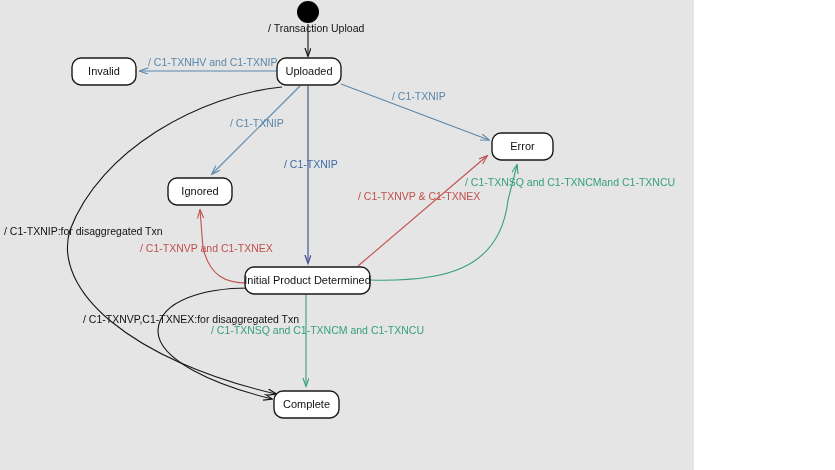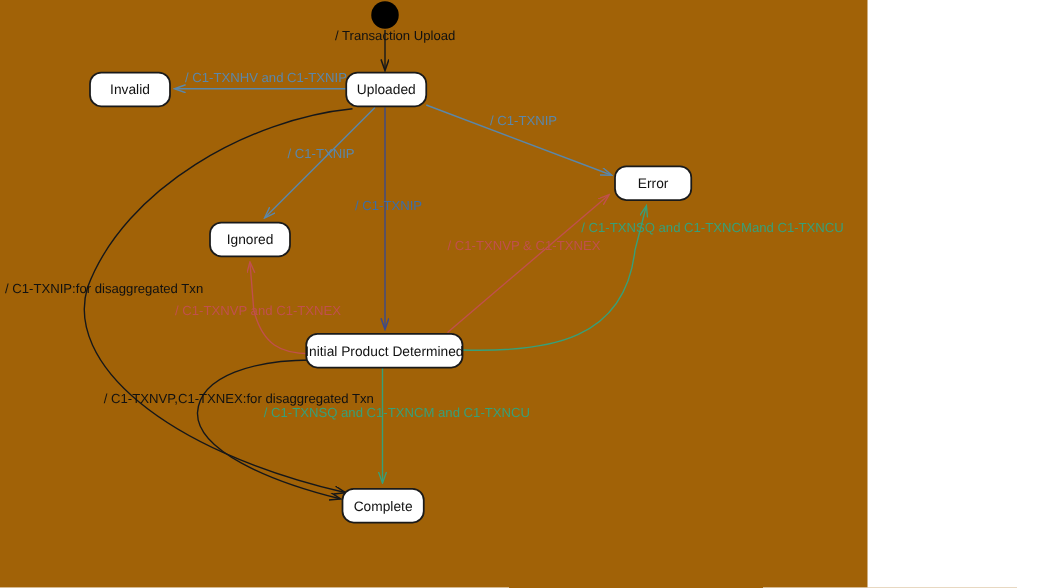--- a/index.html
+++ b/index.html
@@ -8,21 +8,21 @@
     padding: 0;
     background: #ffffff;
   }
   body {
     font-family: "Liberation Sans", sans-serif;
   }
   #canvas-wrap {
     position: relative;
     width: 694px;
     height: 470px;
-    background: #a16207;
+    background: #e5e5e5;
     overflow: hidden;
   }
   svg#diagram {
     position: absolute;
     left: 0;
     top: 0;
     width: 835px;
     height: 470px;
     display: block;
   }

